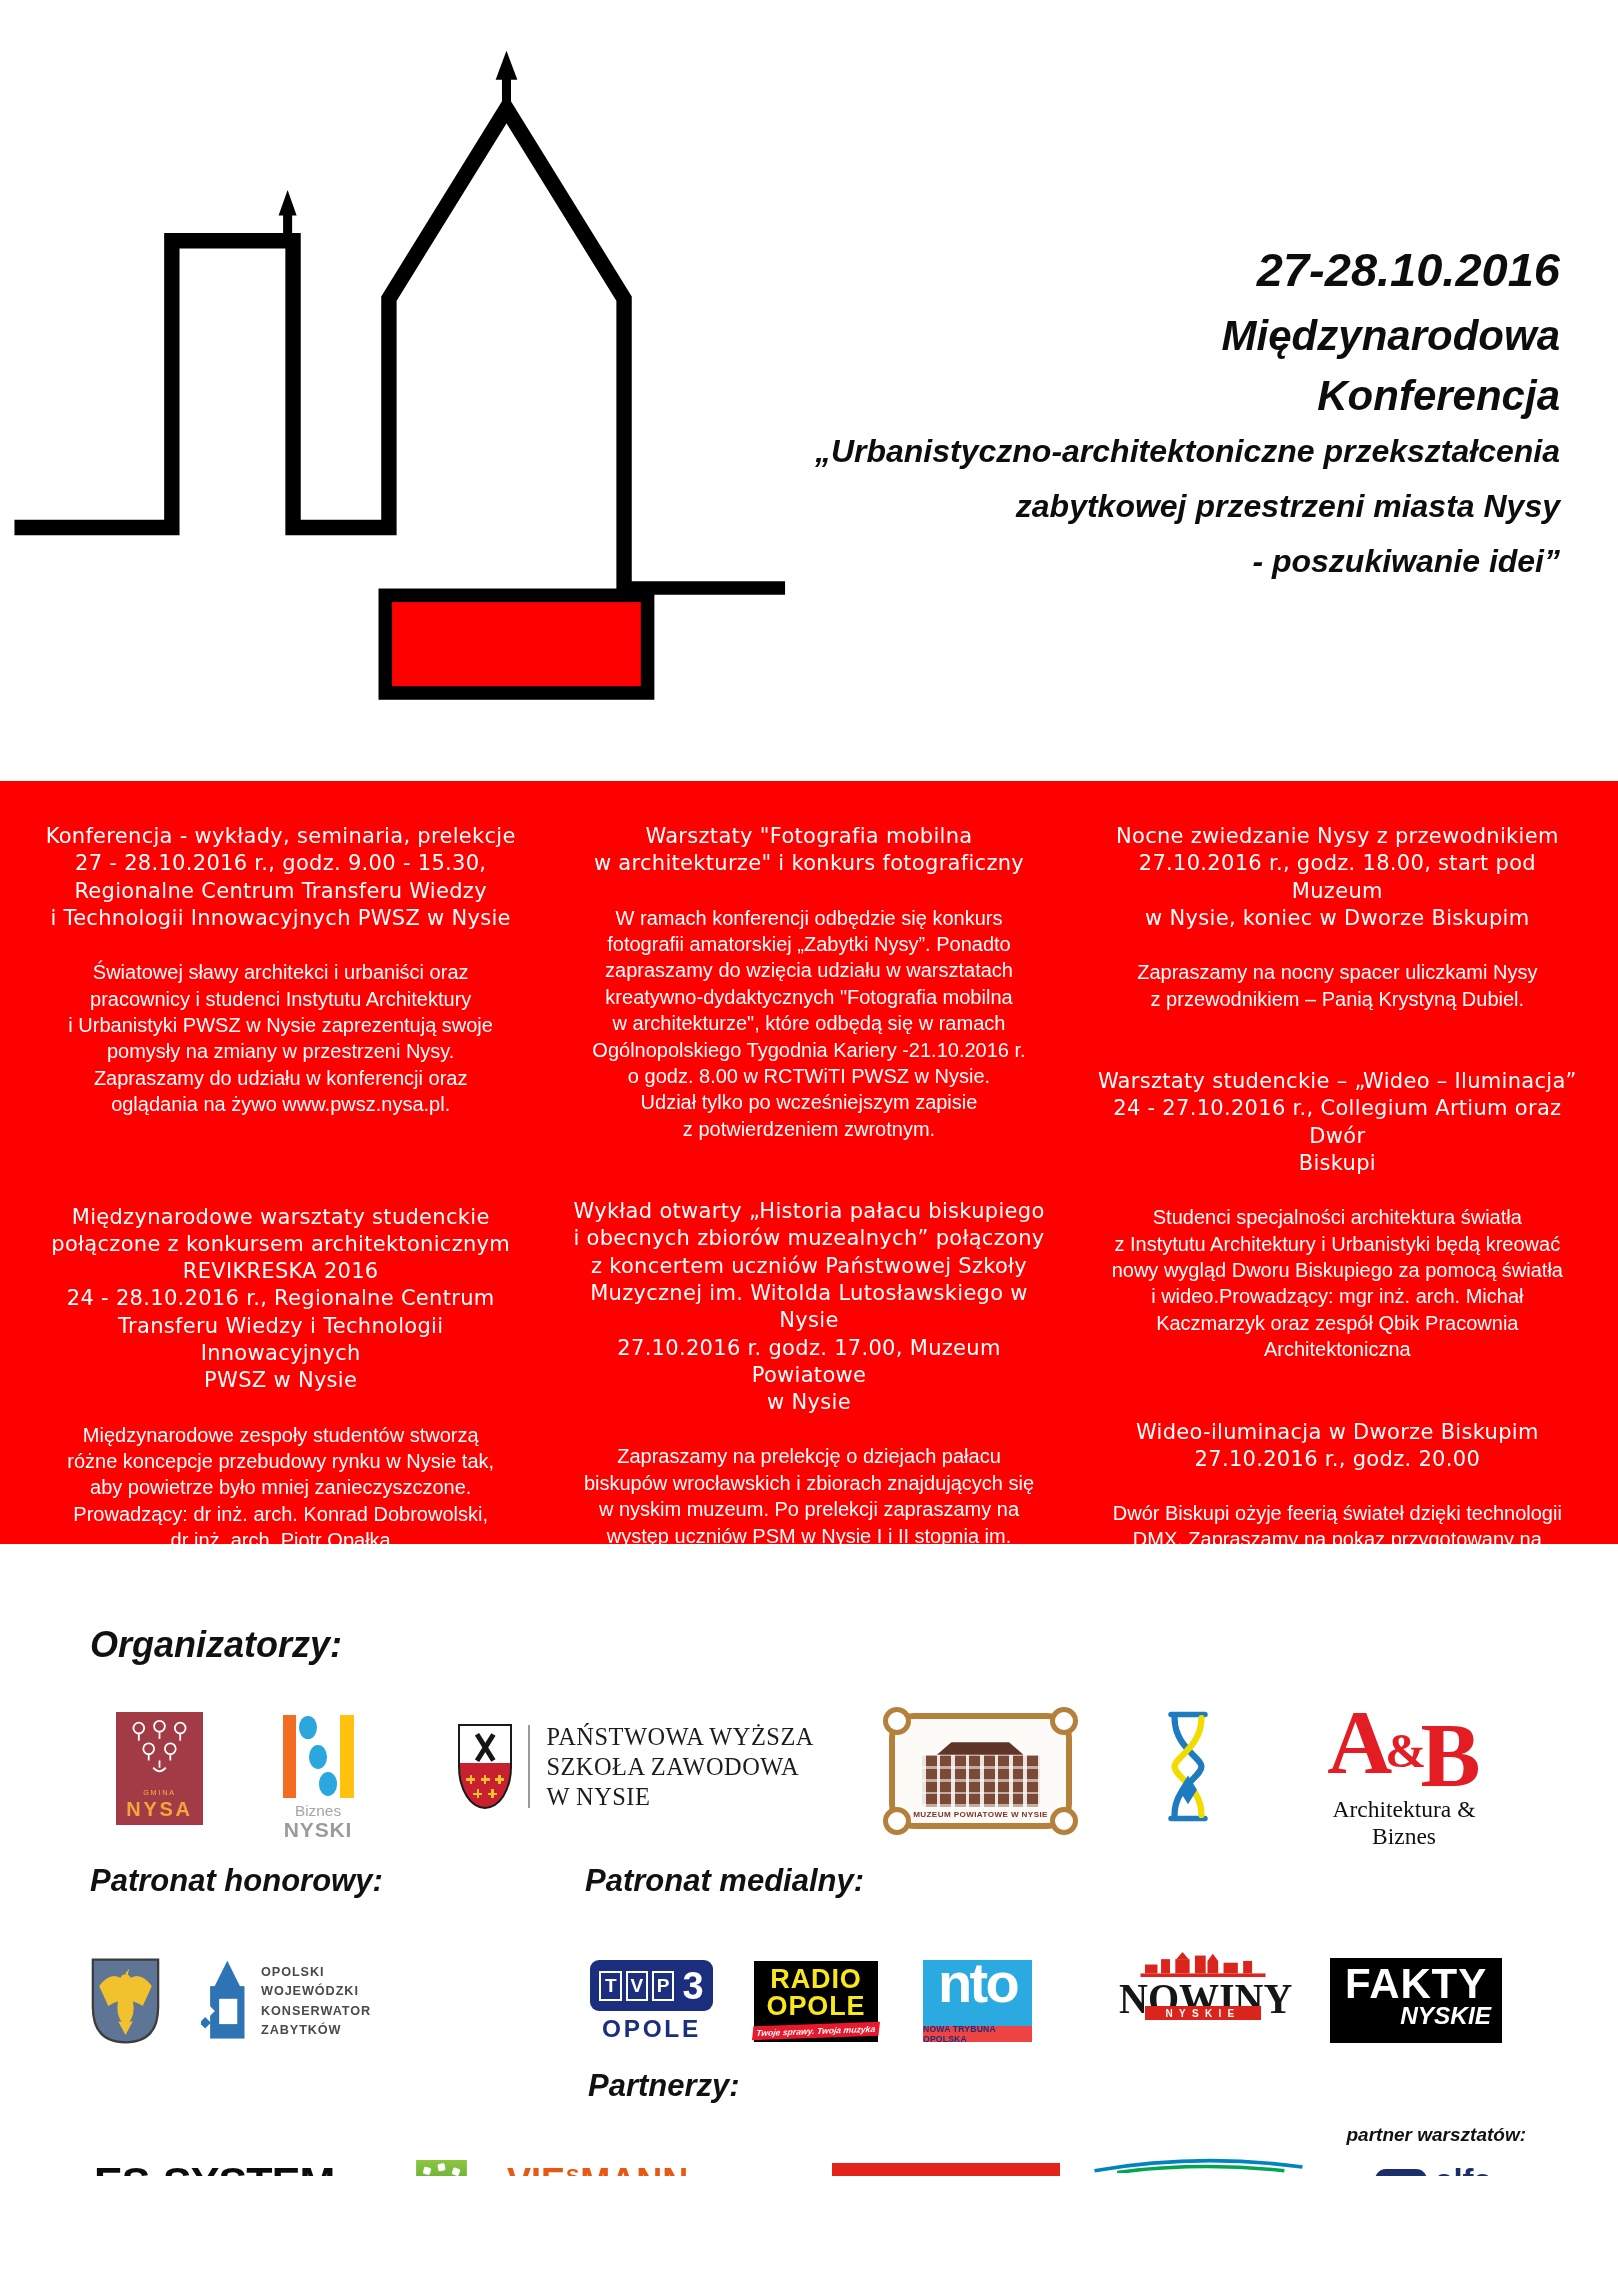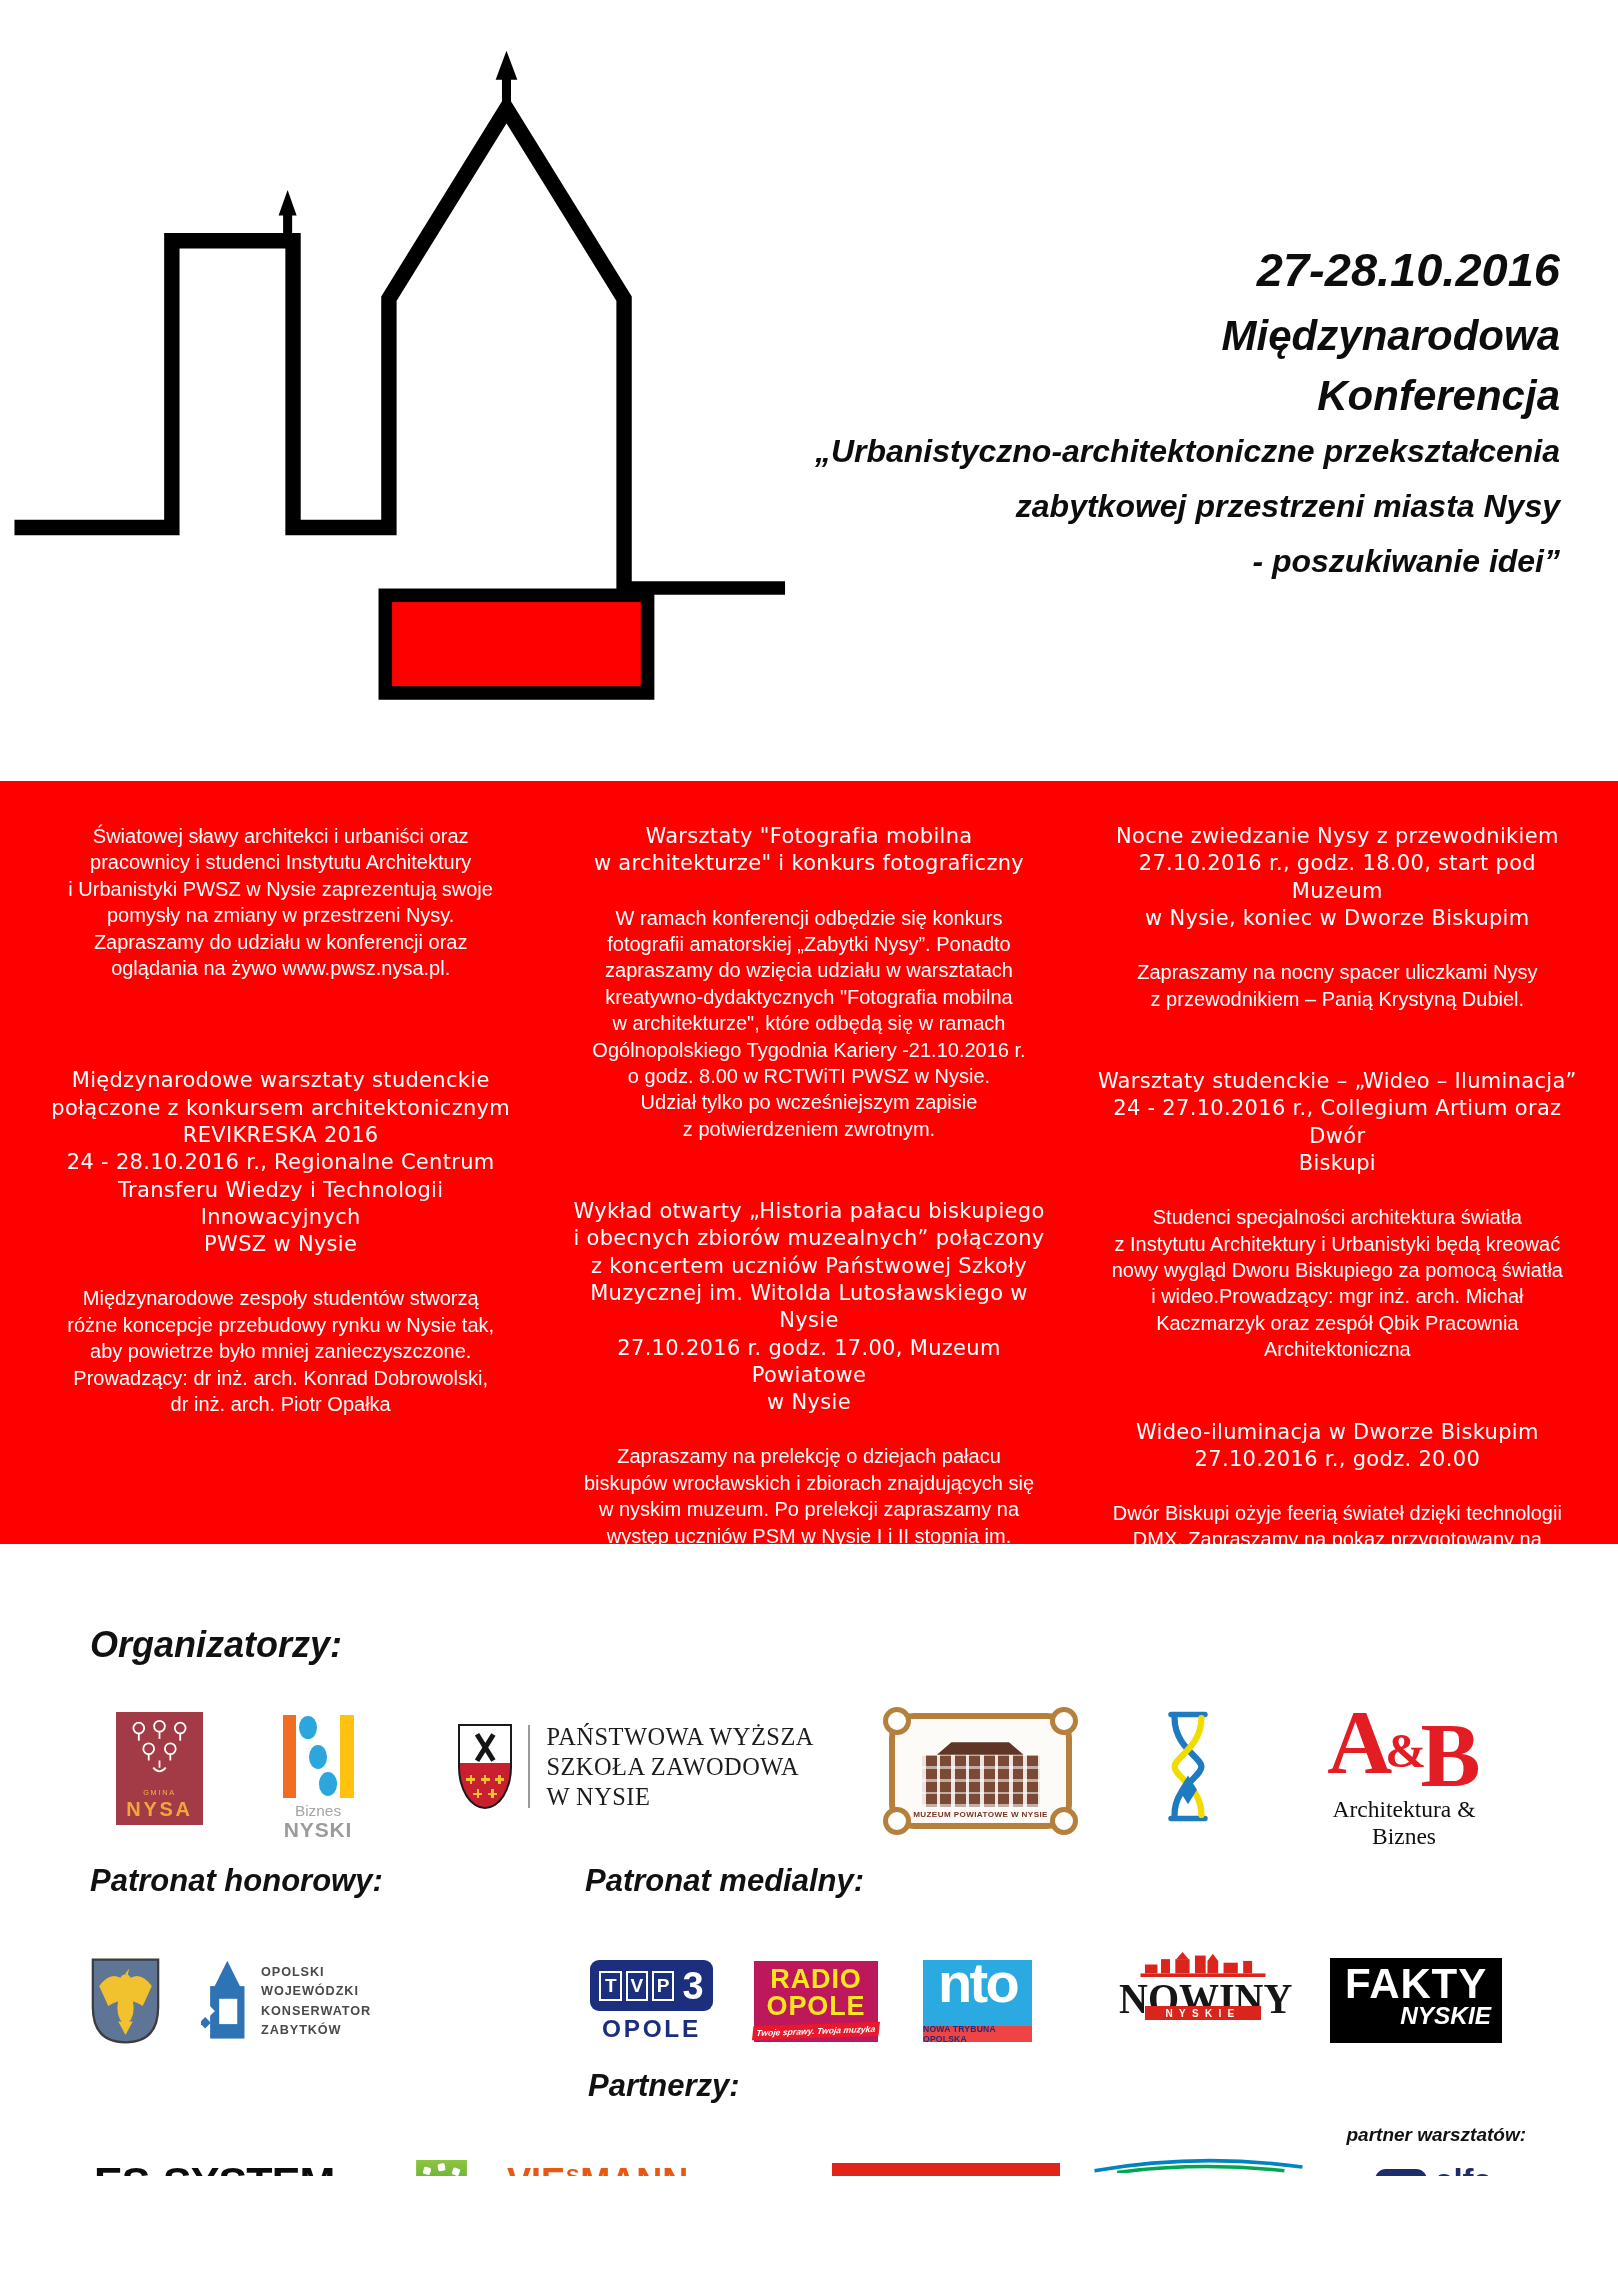--- a/index.html
+++ b/index.html
@@ -95,21 +95,21 @@
 
   
   #logo-tvp{left:590px;top:1960px;width:123px;text-align:center;}
   .tvp-box{height:51px;background:#1b2f7e;border-radius:9px;display:flex;align-items:center;
     justify-content:center;gap:3.6px;padding:0 5.4px;box-sizing:border-box;}
   .tvp-letter{width:22.6px;height:30px;border:2.3px solid #ffffff;color:#ffffff;font-weight:700;
     font-size:19px;display:flex;align-items:center;justify-content:center;box-sizing:border-box;}
   .tvp-three{color:#ffffff;font-size:38px;font-weight:700;margin-left:4.5px;line-height:1;}
   .tvp-city{color:#1b2f7e;font-weight:700;font-size:24.4px;letter-spacing:2.7px;margin-top:3.6px;}
 
-  #logo-radio{left:754px;top:1961px;width:124px;height:81px;background:#be185d;
+  #logo-radio{left:754px;top:1961px;width:124px;height:81px;background:#000000;
     display:flex;flex-direction:column;align-items:center;justify-content:center;}
   .radio-l{color:#f8e71c;font-weight:800;font-size:27px;line-height:1.02;letter-spacing:0.9px;}
   .radio-ribbon{margin-top:2.7px;background:#e8192c;color:#ffffff;font-size:8.6px;font-weight:700;
     font-style:italic;padding:1.8px 3.6px;transform:skewX(-8deg) rotate(-2deg);white-space:nowrap;}
 
   #logo-nto{left:923px;top:1960px;width:109px;height:82px;background:#2aaae1;overflow:hidden;}
   .nto-name{color:#ffffff;font-weight:800;font-size:56px;line-height:.82;letter-spacing:-2.7px;text-align:center;}
   .nto-strip{position:absolute;bottom:0;left:0;right:0;height:16.3px;background:#ef4444;color:#1b2f7e;
     font-size:8.6px;font-weight:800;display:flex;align-items:center;justify-content:center;letter-spacing:0.2px;}
 
@@ -183,20 +183,24 @@
     <div class="t-date">27-28.10.2016</div>
     <div class="t-big">Międzynarodowa</div>
     <div class="t-big">Konferencja</div>
     <div class="t-sub">„Urbanistyczno-architektoniczne przekształcenia</div>
     <div class="t-sub">zabytkowej przestrzeni miasta Nysy</div>
     <div class="t-sub">- poszukiwanie idei”</div>
   </div>
 
   <div id="band">
     <div class="bcol">
+      <div class="bh pre mb-s">Konferencja - wykłady, seminaria, prelekcje
+27 - 28.10.2016 r., godz. 9.00 - 15.30,
+Regionalne Centrum Transferu Wiedzy
+i Technologii Innowacyjnych PWSZ w Nysie</div>
       <div class="bp pre mb-xl">Światowej sławy architekci i urbaniści oraz
 pracownicy i studenci Instytutu Architektury
 i Urbanistyki PWSZ w Nysie zaprezentują swoje
 pomysły na zmiany w przestrzeni Nysy.
 Zapraszamy do udziału w konferencji oraz
 oglądania na żywo www.pwsz.nysa.pl.</div>
       <div class="bh pre mb-s">Międzynarodowe warsztaty studenckie
 połączone z konkursem architektonicznym
 REVIKRESKA 2016
 24 - 28.10.2016 r., Regionalne Centrum

